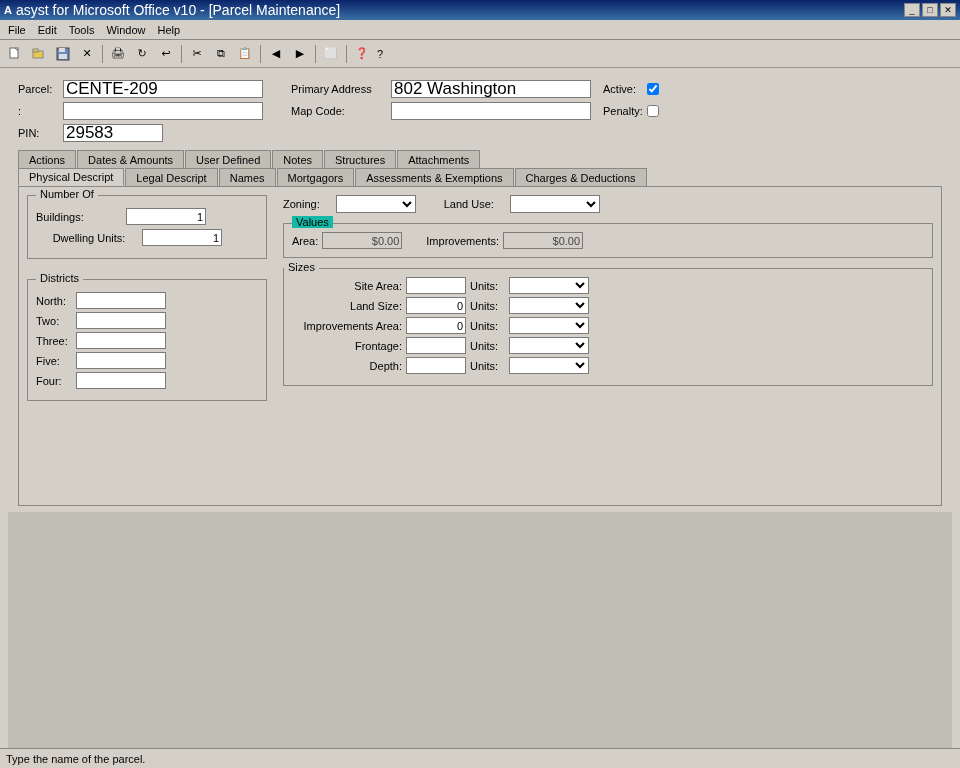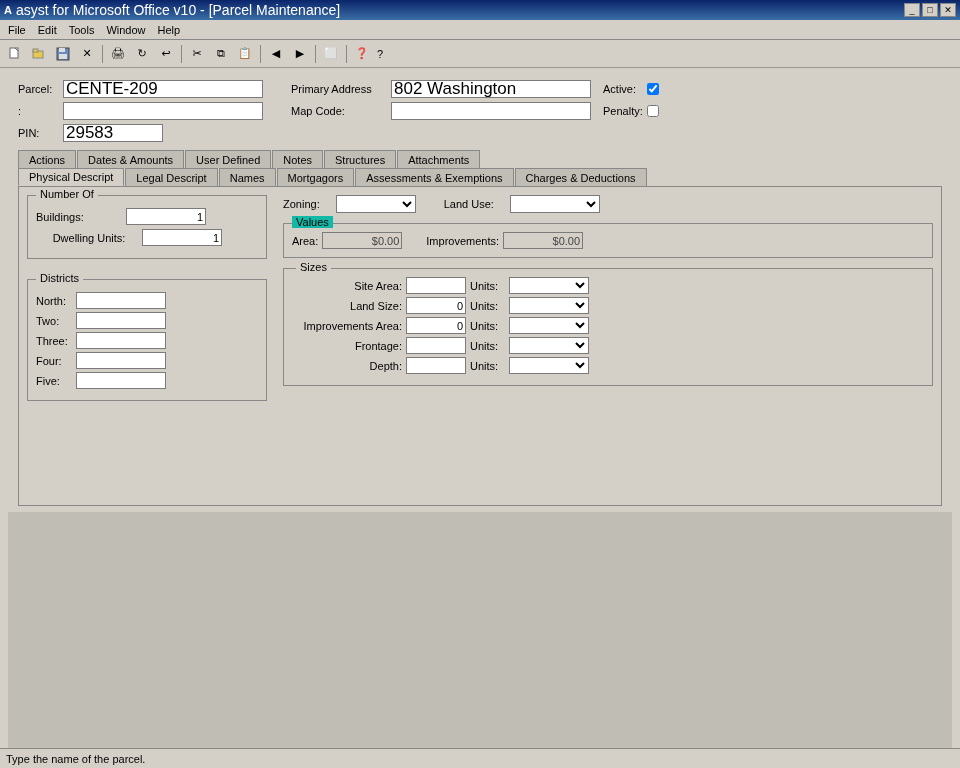--- a/index.html
+++ b/index.html
@@ -244,21 +244,21 @@
     }
     
     #sizes-group {
       border: 1px solid #888;
       position: relative;
       padding: 8px;
     }
     #sizes-title {
       position: absolute;
       top: -8px;
-      left: 12px;
+      left: 0;
       background: #d4d0c8;
       padding: 0 4px;
       font-size: 11px;
     }
     .size-row {
       display: flex;
       align-items: center;
       margin-bottom: 3px;
       gap: 4px;
     }
@@ -451,25 +451,25 @@
             </div>
             <div class="district-row">
               <span class="district-label">Two:</span>
               <input class="district-input" type="text" value="" style="">
             </div>
             <div class="district-row">
               <span class="district-label">Three:</span>
               <input class="district-input" type="text" value="" style="">
             </div>
             <div class="district-row">
+              <span class="district-label">Five:</span>
+              <input class="district-input" type="text" value="" style="">
+            </div>
+            <div class="district-row">
               <span class="district-label">Four:</span>
-              <input class="district-input" type="text" value="" style="">
-            </div>
-            <div class="district-row">
-              <span class="district-label">Five:</span>
               <input class="district-input" type="text" value="" style="">
             </div>
           </div>
 
         </div>
 
         <div id="right-panel">
 
           <div id="zoning-row">
             <span class="field-label">Zoning:</span>

